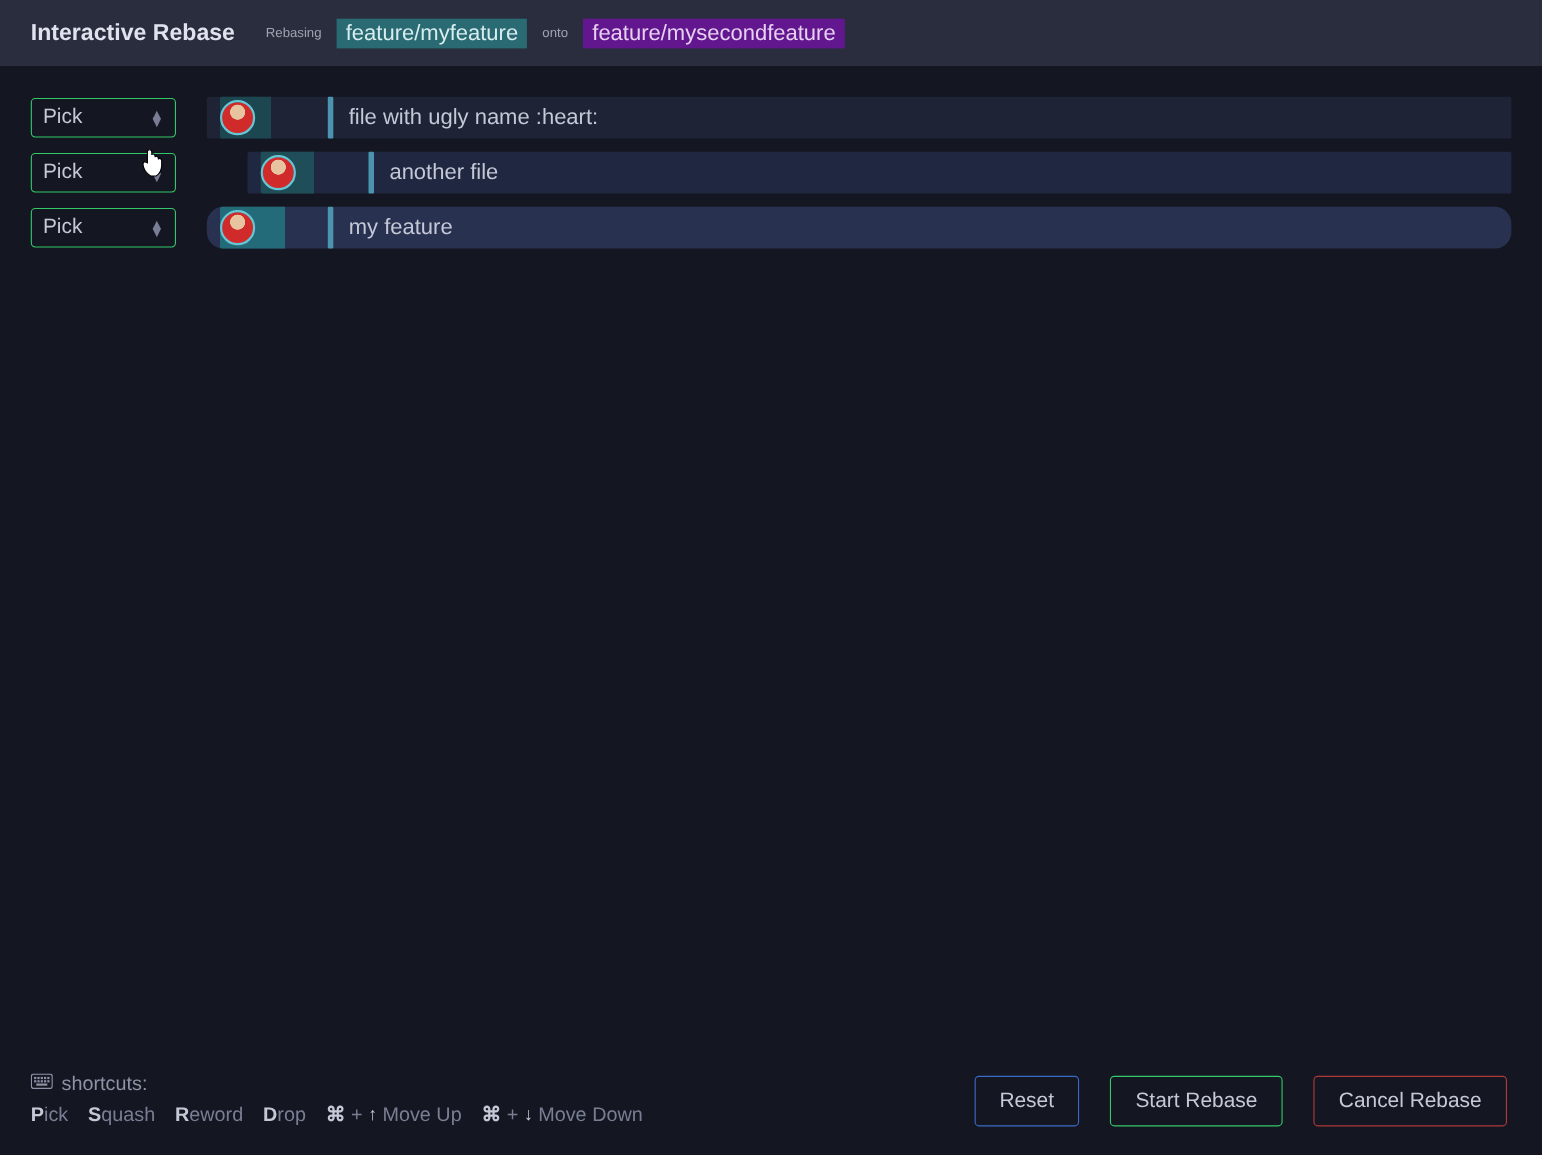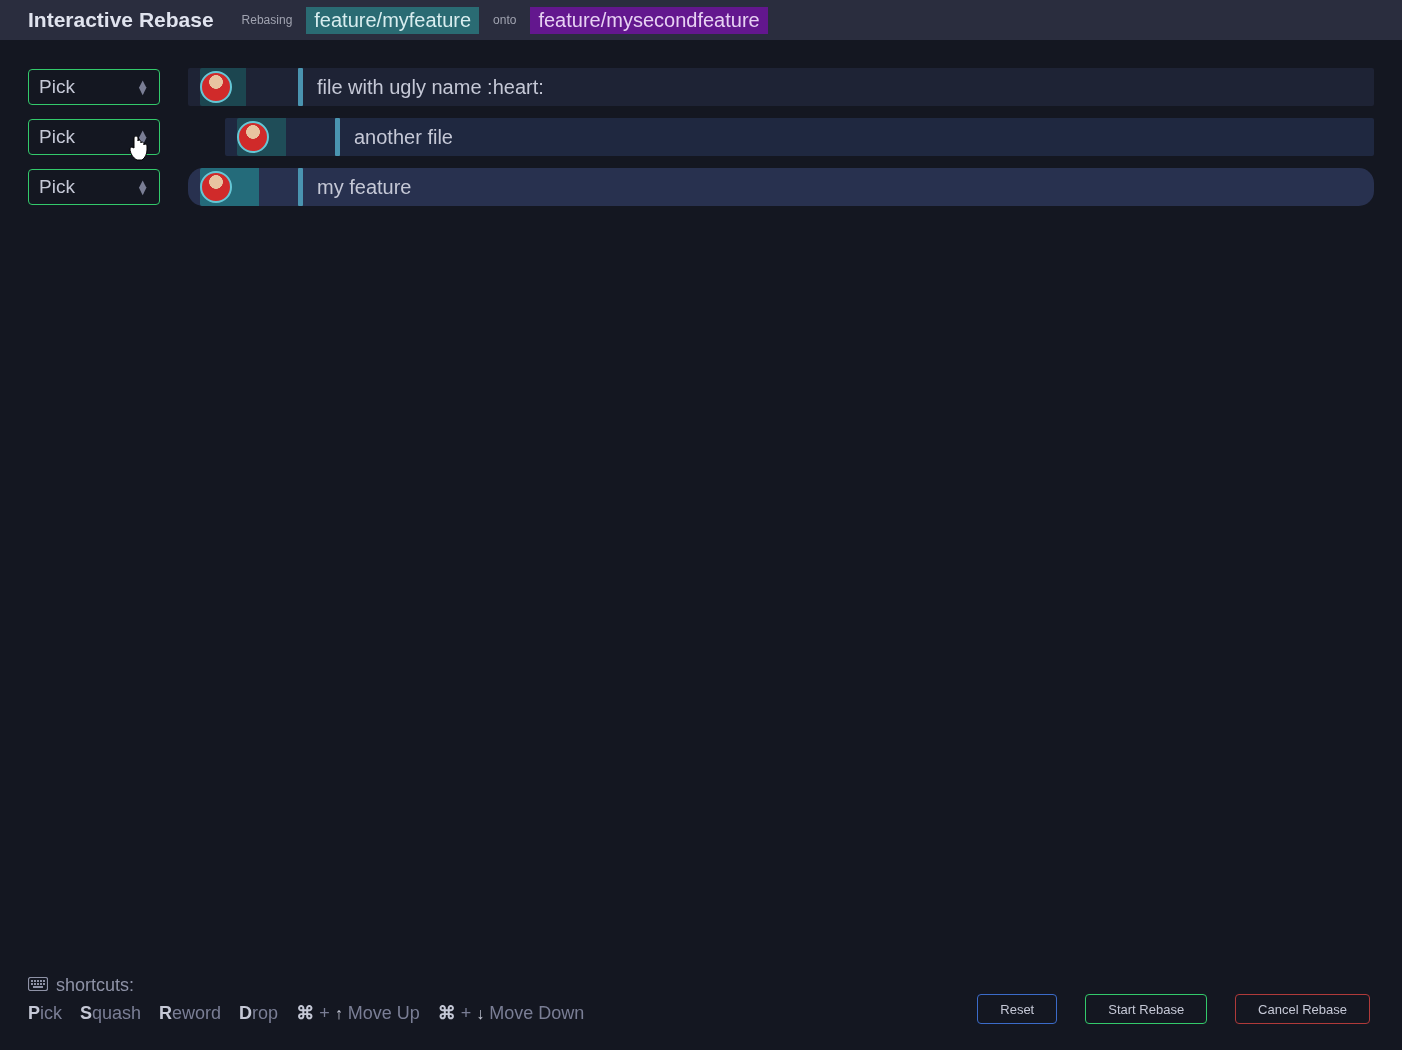--- a/index.html
+++ b/index.html
@@ -7,21 +7,21 @@
       background: #141721;
       color: #c5c8d6;
       font-family: -apple-system, BlinkMacSystemFont, "Segoe UI", sans-serif;
       width: 1402px;
       height: 1050px;
       overflow: hidden;
       position: relative;
     }
     .header {
       background: #2a2d3e;
-      height: 40px;
+      height: 60px;
       display: flex;
       align-items: center;
       padding: 0 28px;
       font-size: 21px;
       gap: 14px;
     }
     .header-title {
       font-weight: 600;
       color: #e0e3ee;
       margin-right: 14px;
@@ -170,25 +170,25 @@
     .arrow-icon {
       display: inline-block;
       font-size: 16px;
       vertical-align: middle;
     }
     .buttons {
       display: flex;
       gap: 28px;
     }
     .btn {
-      height: 30px;
+      height: 46px;
       padding: 0 22px;
       border-radius: 4px;
       background: transparent;
-      font-size: 13px;
+      font-size: 19px;
       cursor: pointer;
       display: flex;
       align-items: center;
     }
     .btn.reset { border: 1.5px solid #3b6bc9; color: #c5c8d6; }
     .btn.cancel { border: 1.5px solid #b03a3a; color: #c5c8d6; }
     .btn.start { border: 1.5px solid #33c96b; color: #c5c8d6; }
   </style>
 </head>
 <body>

